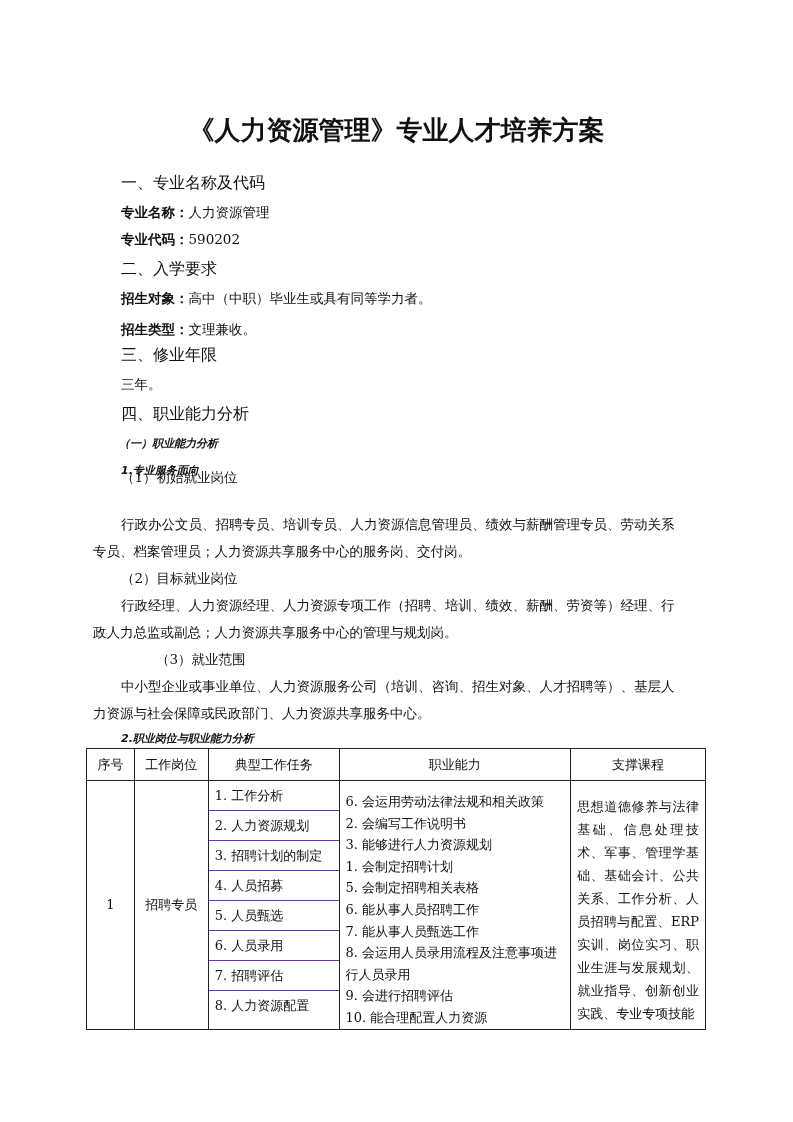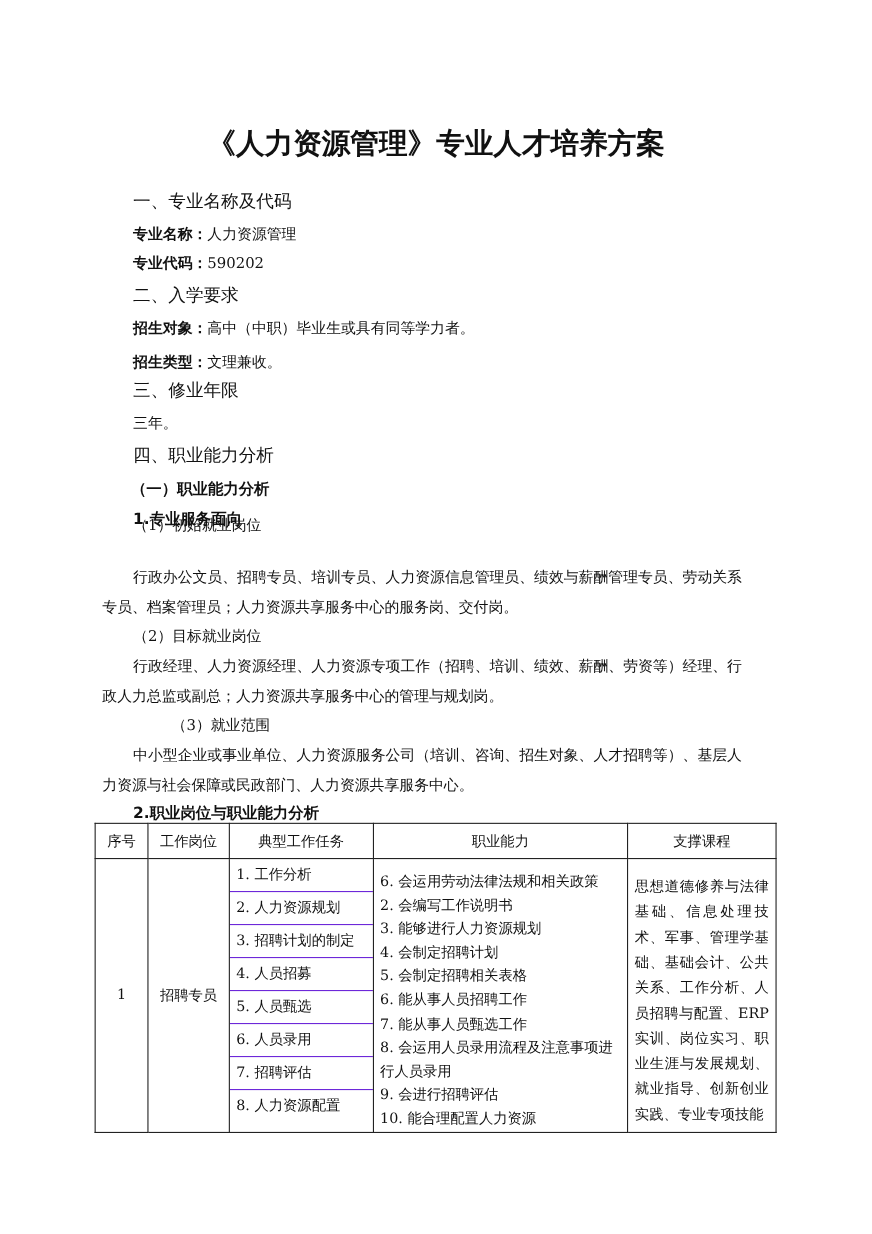--- a/index.html
+++ b/index.html
@@ -3,21 +3,21 @@
 <meta charset="utf-8">
 <style>
   html, body { margin: 0; padding: 0; background: #ffffff; }
   body { width: 793px; height: 1122px; position: relative; overflow: hidden;
          font-family: "DejaVu Serif", "Liberation Serif", serif; color: #111; }
   .abs { position: absolute; white-space: nowrap; }
   .title { left: 0; width: 793px; text-align: center; top: 113px; font-size: 26px; font-weight: bold; letter-spacing: 0px; font-family: "DejaVu Serif", serif; }
   .h1 { left: 121px; font-size: 16px; font-family: "DejaVu Sans", sans-serif; }
   .para { font-size: 13.5px; }
   .lbl { font-weight: bold; font-family: "DejaVu Sans", sans-serif; }
-  .h2 { font-size: 14px; font-weight: bold; font-family: "DejaVu Sans", sans-serif; }
+  .h2 { font-size: 11px; font-weight: bold; font-family: "DejaVu Sans", sans-serif; font-style: italic; }
   table.grid { position: absolute; left: 86px; top: 748px; width: 620px; border-collapse: collapse;
                font-size: 13px; font-family: "DejaVu Serif", serif; }
   table.grid td, table.grid th { border: 1px solid #222; padding: 0; }
   table.grid th { font-weight: normal; height: 31px; text-align: center; }
   .task-cell { padding: 0 !important; vertical-align: top; }
   .task { height: 30px; line-height: 30px; padding-left: 6px; border-bottom: 1px solid #6d28d9; box-sizing: border-box; }
   .task:last-child { border-bottom: none; height: 31px; }
   .ability-cell { vertical-align: top; padding: 10px 4px 0 6px !important; line-height: 21.6px; white-space: normal; }
   .course-cell { vertical-align: top; padding: 14px 6px 0 6px !important; line-height: 23px; text-align: justify; white-space: normal; }
   .center { text-align: center; vertical-align: middle; }
@@ -92,21 +92,21 @@
         <div class="task">4. 人员招募</div>
         <div class="task">5. 人员甄选</div>
         <div class="task">6. 人员录用</div>
         <div class="task">7. 招聘评估</div>
         <div class="task">8. 人力资源配置</div>
       </td>
       <td class="ability-cell">
         <div>6. 会运用劳动法律法规和相关政策</div>
         <div>2. 会编写工作说明书</div>
         <div>3. 能够进行人力资源规划</div>
-        <div>4. 会制定招聘计划</div>
+        <div>1. 会制定招聘计划</div>
         <div>5. 会制定招聘相关表格</div>
         <div>6. 能从事人员招聘工作</div>
         <div>7. 能从事人员甄选工作</div>
         <div>8. 会运用人员录用流程及注意事项进行人员录用</div>
         <div>9. 会进行招聘评估</div>
         <div>10. 能合理配置人力资源</div>
       </td>
       <td class="course-cell">思想道德修养与法律基础、信息处理技术、军事、管理学基础、基础会计、公共关系、工作分析、人员招聘与配置、ERP实训、岗位实习、职业生涯与发展规划、就业指导、创新创业实践、专业专项技能</td>
     </tr>
   </tbody>

